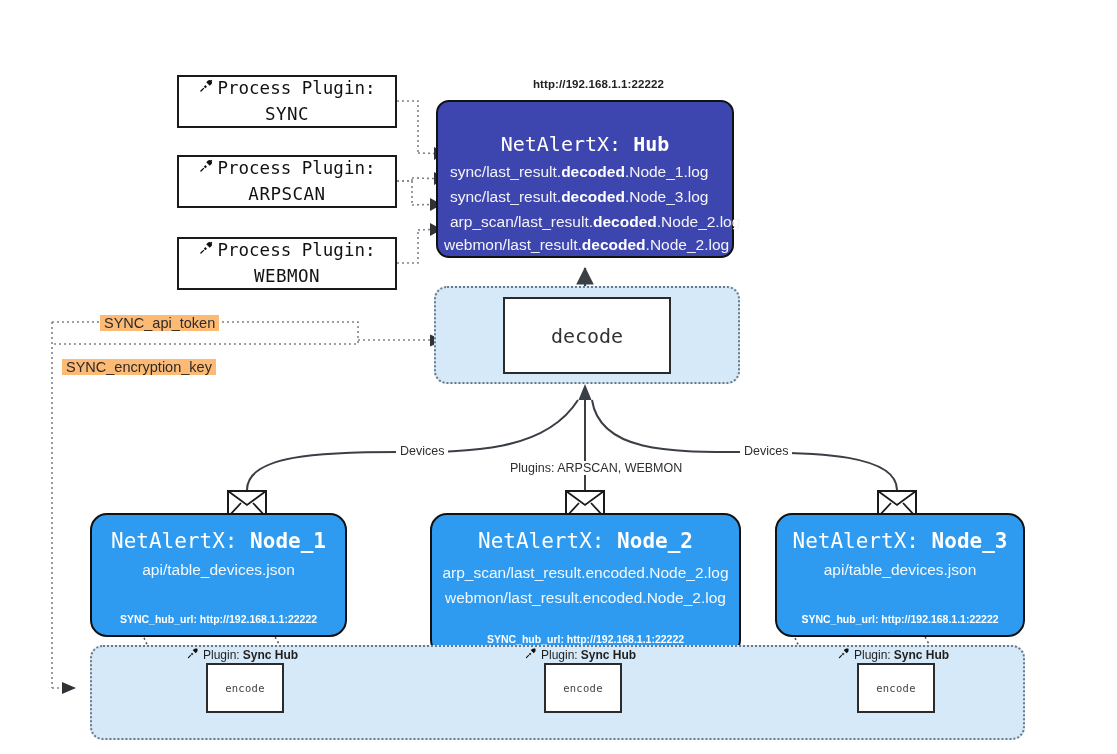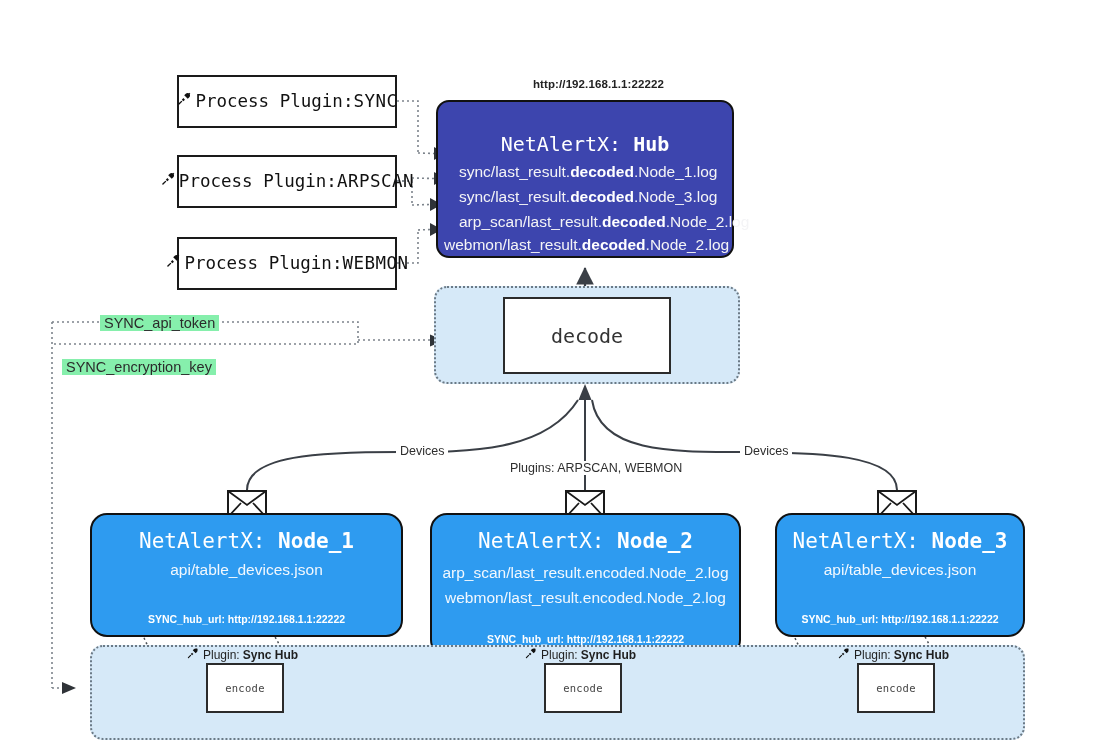--- a/index.html
+++ b/index.html
@@ -12,35 +12,35 @@
 
   
   .page-title{position:absolute;left:0;top:14px;width:1117px;text-align:center;
       font-size:27px;color:#3c3c3c;letter-spacing:.2px;}
   .page-title .plug{display:inline-block;vertical-align:-3px;margin-right:6px;}
   .page-title b{font-weight:bold;color:#262626;}
 
   
   .procbox{border:2px solid #1a1a1a;background:#ffffff;
       font-family:"DejaVu Sans Mono","Liberation Mono",monospace;
-      font-size:17.5px;color:#111;display:flex;flex-direction:row;
+      font-size:17.5px;color:#111;display:flex;flex-direction:column;
       align-items:center;justify-content:center;line-height:1.45;}
   .procbox .l1{display:flex;align-items:center;gap:2px;white-space:nowrap;}
   .procbox .l2{letter-spacing:.5px;}
 
   
   .huburl{position:absolute;font-size:11.5px;color:#222;font-weight:bold;
       letter-spacing:.1px;}
   .hub{background:#3d45ae;border:2.5px solid #111;border-radius:13px;
       color:#fff;}
   .hub .hub-title{font-family:"DejaVu Sans Mono","Liberation Mono",monospace;
       font-size:20px;text-align:center;margin-top:30px;letter-spacing:0px;}
   .hub .hub-title b{font-weight:bold;}
   .hub .row{font-size:15.5px;color:#f4f4f6;white-space:nowrap;margin-top:7px;
-      padding-left:21px;}
+      padding-left:12px;}
   .hub .row b{font-weight:bold;color:#ffffff;}
 
   
   .bluebox{background:#d6e9f8;border:2px dotted #6b7a86;border-radius:13px;}
   .whitebox{background:#ffffff;border:2px solid #2b2b2b;
       display:flex;align-items:center;justify-content:center;}
   .decode-label{font-family:"DejaVu Sans Mono","Liberation Mono",monospace;
       font-size:20px;color:#333;}
   .encode-label{font-family:"DejaVu Sans Mono","Liberation Mono",monospace;
       font-size:10.5px;color:#444;letter-spacing:.3px;}
@@ -51,21 +51,21 @@
   .nodebox .n-title{font-family:"DejaVu Sans Mono","Liberation Mono",monospace;
       font-size:21px;text-align:center;margin-top:14px;}
   .nodebox .n-title b{font-weight:bold;}
   .nodebox .n-line{font-size:15.5px;text-align:center;color:#f2f8fe;margin-top:8px;}
   .nodebox .n-foot{font-size:10.5px;font-weight:bold;text-align:center;
       color:#ffffff;position:absolute;left:0;right:0;bottom:10px;}
 
   
   .edgelabel{position:absolute;font-size:12.5px;color:#2e2e2e;background:#fff;
       padding:0 4px;white-space:nowrap;}
-  .token-label{position:absolute;font-size:14.5px;color:#2b2b2b;background:#86efac;
+  .token-label{position:absolute;font-size:14.5px;color:#2b2b2b;background:#fdba74;
       padding:0 4px;white-space:nowrap;}
 
   
   .syncap{position:absolute;font-size:12px;color:#1f1f1f;white-space:nowrap;
       display:flex;align-items:center;gap:3px;}
   .syncap b{font-weight:bold;}
 </style>
 </head>
 <body>
 
@@ -242,21 +242,21 @@
     </svg>
   </div>
   <div class="node" style="left:877px;top:490px;width:40px;height:28px;">
     <svg width="40" height="28" viewBox="0 0 40 28">
       <rect x="1" y="1" width="38" height="26" fill="#fff" stroke="#1a1a1a" stroke-width="2"></rect>
       <path d="M1,1 L20,15 L39,1" fill="none" stroke="#1a1a1a" stroke-width="1.8"></path>
       <path d="M1,27 L14,13 M39,27 L26,13" fill="none" stroke="#1a1a1a" stroke-width="1.8"></path>
     </svg>
   </div>
 
-  <div class="node nodebox" style="left:90px;top:513px;width:313px;height:124px;">
+  <div class="node nodebox" style="left:90px;top:513px;width:257px;height:124px;">
     <div class="n-title">
       <span>NetAlertX:</span>
       <b>Node_1</b>
     </div>
     <div class="n-line">api/table_devices.json</div>
     <div class="n-foot">SYNC_hub_url: http://192.168.1.1:22222</div>
   </div>
 
   <div class="node nodebox" style="left:430px;top:513px;width:311px;height:144px;">
     <div class="n-title">

